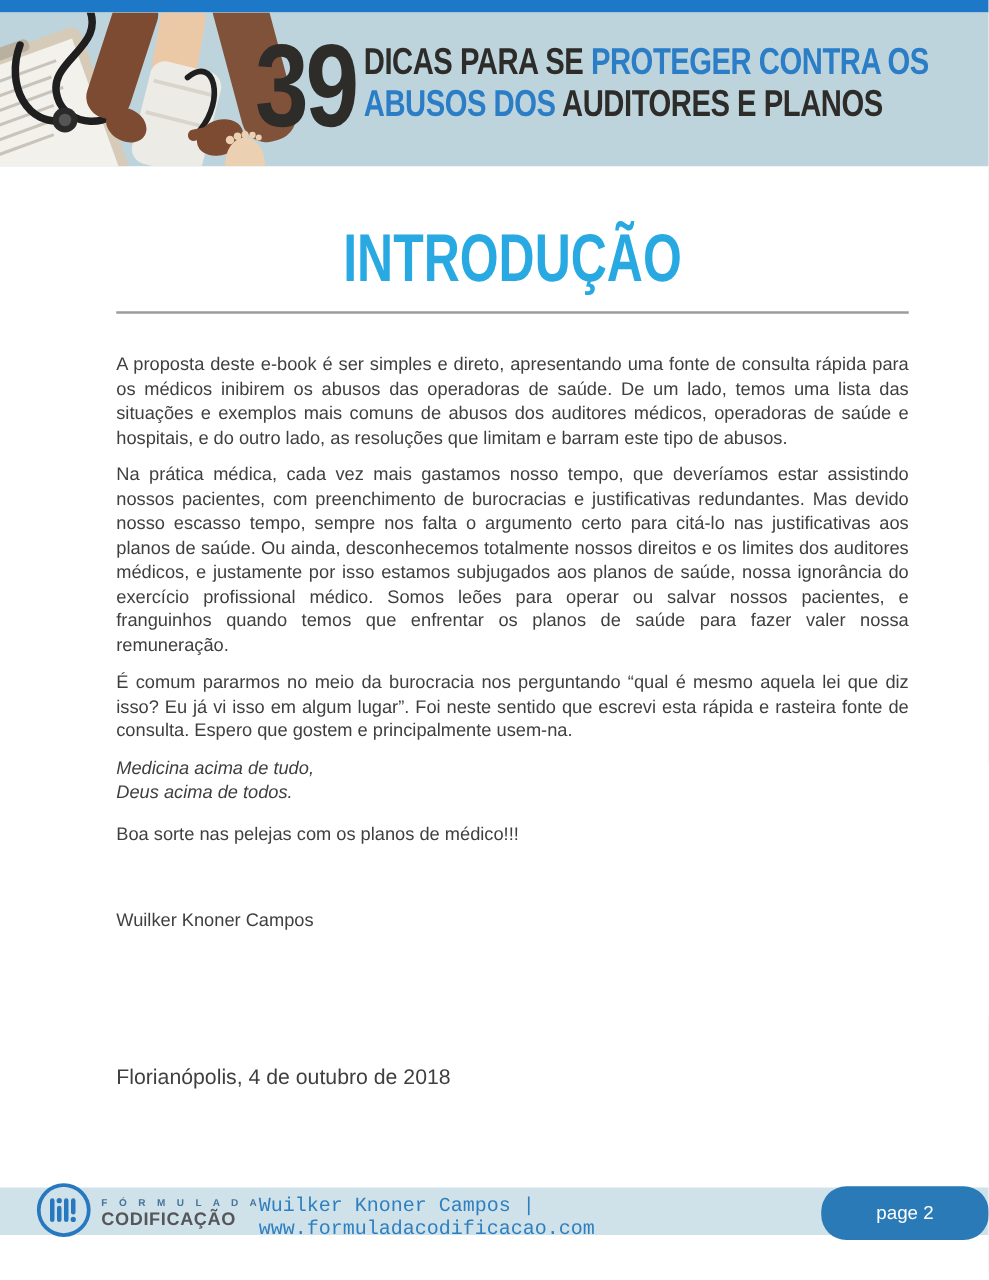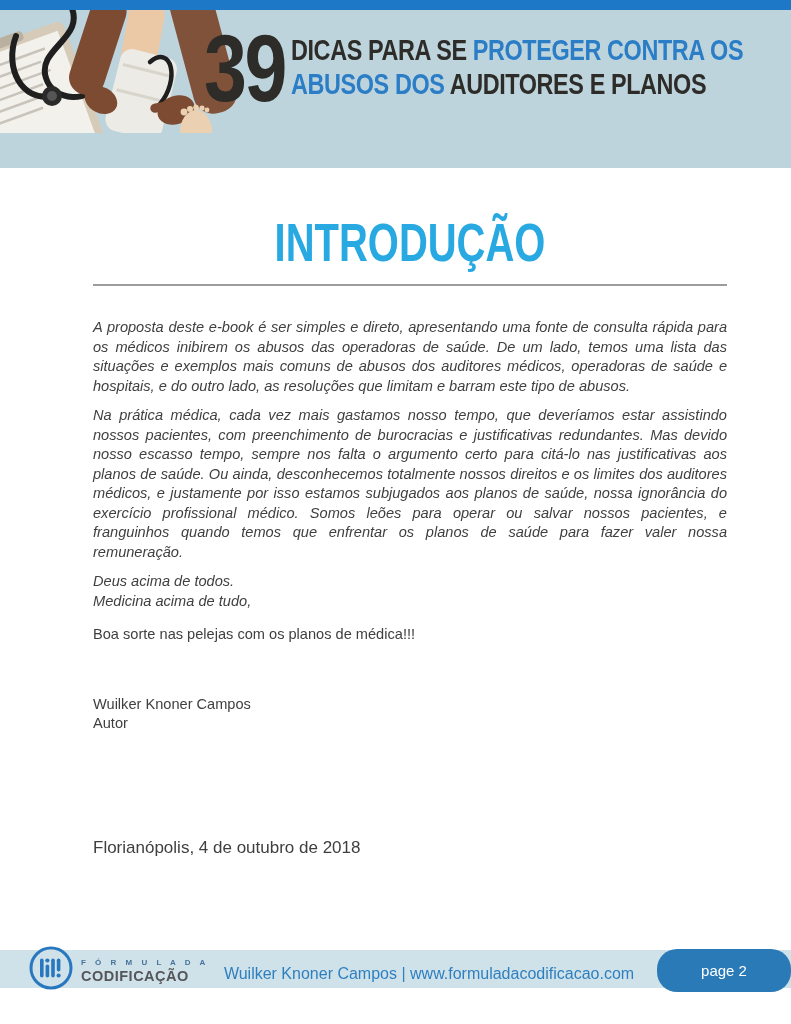--- a/index.html
+++ b/index.html
@@ -4,21 +4,21 @@
 <style>
   * { margin:0; padding:0; box-sizing:border-box; }
   html,body { background:#e9e9e9; }
   .page {
     position:relative; width:791px; height:1024px; margin:0 auto;
     background:#ffffff; overflow:hidden;
     font-family:"Liberation Sans", sans-serif; color:#3f3f3f;
   }
   
   .top-bar { height:10px; background:#1d79c7; }
-  .banner { position:relative; height:158px; background:#bdd4dd; overflow:hidden; }
+  .banner { position:relative; height:123px; background:#bdd4dd; overflow:hidden; }
   .banner-photo { position:absolute; left:0; top:0; }
   .banner-number {
     position:absolute; left:204px; top:14px;
     font-size:94px; line-height:90px; font-weight:bold; color:#2e2c29;
     transform:scaleX(0.82); transform-origin:left top; letter-spacing:-3px;
   }
   .banner-titles { position:absolute; left:291px; top:23px; }
   .banner-line {
     font-size:30px; line-height:34px; font-weight:bold; letter-spacing:-0.5px;
     white-space:nowrap; transform:scaleX(0.78); transform-origin:left top;
@@ -31,21 +31,21 @@
   .section-title {
     margin-top:46px; text-align:center;
     font-size:54px; line-height:56px; font-weight:bold; color:#29a9e2;
     transform:scaleX(0.74); transform-origin:center top; letter-spacing:0px;
     white-space:nowrap;
   }
   .title-rule { margin-top:14px; border:none; border-top:2px solid #9c9c9c; }
   .body-text { margin-top:32px; }
   .body-text p {
     font-size:14.6px; line-height:19.5px; text-align:justify;
-    margin:0 0 10px 0; color:#3f3f3f;font-style:italic;
+    margin:0 0 10px 0; color:#3f3f3f;
   }
   .motto { margin-top:10px; font-style:italic; font-size:14.6px; line-height:19.5px; }
   .goodluck { margin-top:14px; font-size:14.6px; line-height:19.5px; }
   .signature { margin-top:50px; font-size:14.6px; line-height:19.5px; }
   .dateline { margin-top:104px; font-size:17px; line-height:19.5px; }
   
   .footer-bar {
     position:absolute; left:0; right:0; top:950px; height:38px;
     background:#d0e2e9;
   }
@@ -55,21 +55,21 @@
     font-size:8px; letter-spacing:3.5px; color:#46749c; font-weight:bold;
     white-space:nowrap;
   }
   .brand-bottom {
     font-size:14.5px; letter-spacing:0.5px; color:#55565a; font-weight:bold;
     white-space:nowrap; margin-top:1px;
   }
   .footer-credit {
     position:absolute; left:207px; right:140px; top:0; height:48px;
     display:flex; align-items:center; justify-content:center;
-    font-size:16px; color:#2e7fc0;
+    font-size:16px; color:#2e7fc0;font-family:Liberation Mono, monospace;
   }
   .page-badge {
     position:absolute; right:0; top:-1px; width:134px; height:43px;
     background:#2a7ab8; color:#ffffff; font-size:15px;
     display:flex; align-items:center; justify-content:center;border-radius:20px;
   }
 </style>
 </head>
 <body>
 
@@ -138,32 +138,32 @@
   </div>
 
   <div class="content">
 
     <div class="section-title">INTRODUÇÃO</div>
     <hr class="title-rule">
 
     <div class="body-text">
       <p>A proposta deste e-book é ser simples e direto, apresentando uma fonte de consulta rápida para os médicos inibirem os abusos das operadoras de saúde. De um lado, temos uma lista das situações e exemplos mais comuns de abusos dos auditores médicos, operadoras de saúde e hospitais, e do outro lado, as resoluções que limitam e barram este tipo de abusos.</p>
       <p>Na prática médica, cada vez mais gastamos nosso tempo, que deveríamos estar assistindo nossos pacientes, com preenchimento de burocracias e justificativas redundantes. Mas devido nosso escasso tempo, sempre nos falta o argumento certo para citá-lo nas justificativas aos planos de saúde. Ou ainda, desconhecemos totalmente nossos direitos e os limites dos auditores médicos, e justamente por isso estamos subjugados aos planos de saúde, nossa ignorância do exercício profissional médico. Somos leões para operar ou salvar nossos pacientes, e franguinhos quando temos que enfrentar os planos de saúde para fazer valer nossa remuneração.</p>
+      <p>É comum pararmos no meio da burocracia nos perguntando “qual é mesmo aquela lei que diz isso? Eu já vi isso em algum lugar”. Foi neste sentido que escrevi esta rápida e rasteira fonte de consulta. Espero que gostem e principalmente usem-na.</p>
     </div>
 
     <div class="motto">
+      <div>Medicina acima de tudo,</div>
       <div>Deus acima de todos.</div>
-      <div>Medicina acima de tudo,</div>
     </div>
 
-    <div class="goodluck">Boa sorte nas pelejas com os planos de médica!!!</div>
+    <div class="goodluck">Boa sorte nas pelejas com os planos de médico!!!</div>
 
     <div class="signature">
       <div>Wuilker Knoner Campos</div>
-      <div>Autor</div>
     </div>
 
     <div class="dateline">Florianópolis, 4 de outubro de 2018</div>
   </div>
 
   <div class="footer-bar">
 
     <div class="brand">
       <svg width="46" height="46" viewBox="0 0 46 46" aria-hidden="true">
         <circle cx="23" cy="23" r="20" fill="none" stroke="#2878bf" stroke-width="3"></circle>

